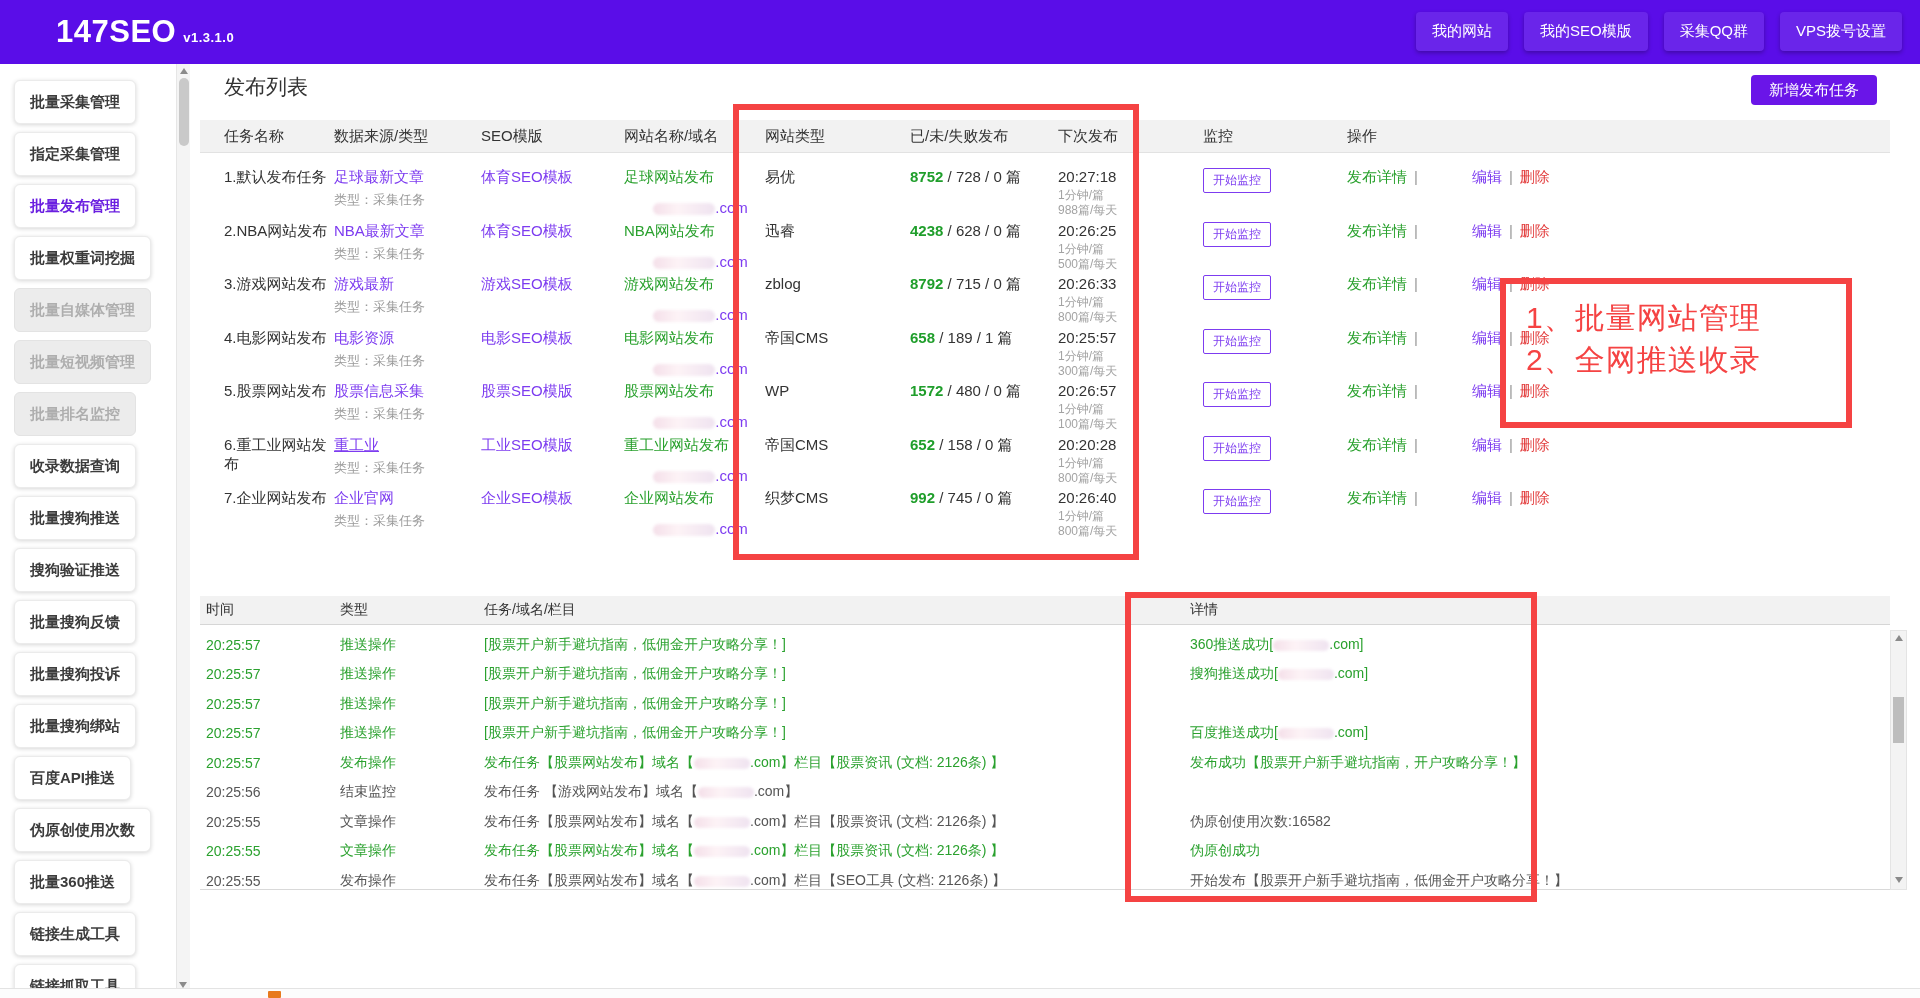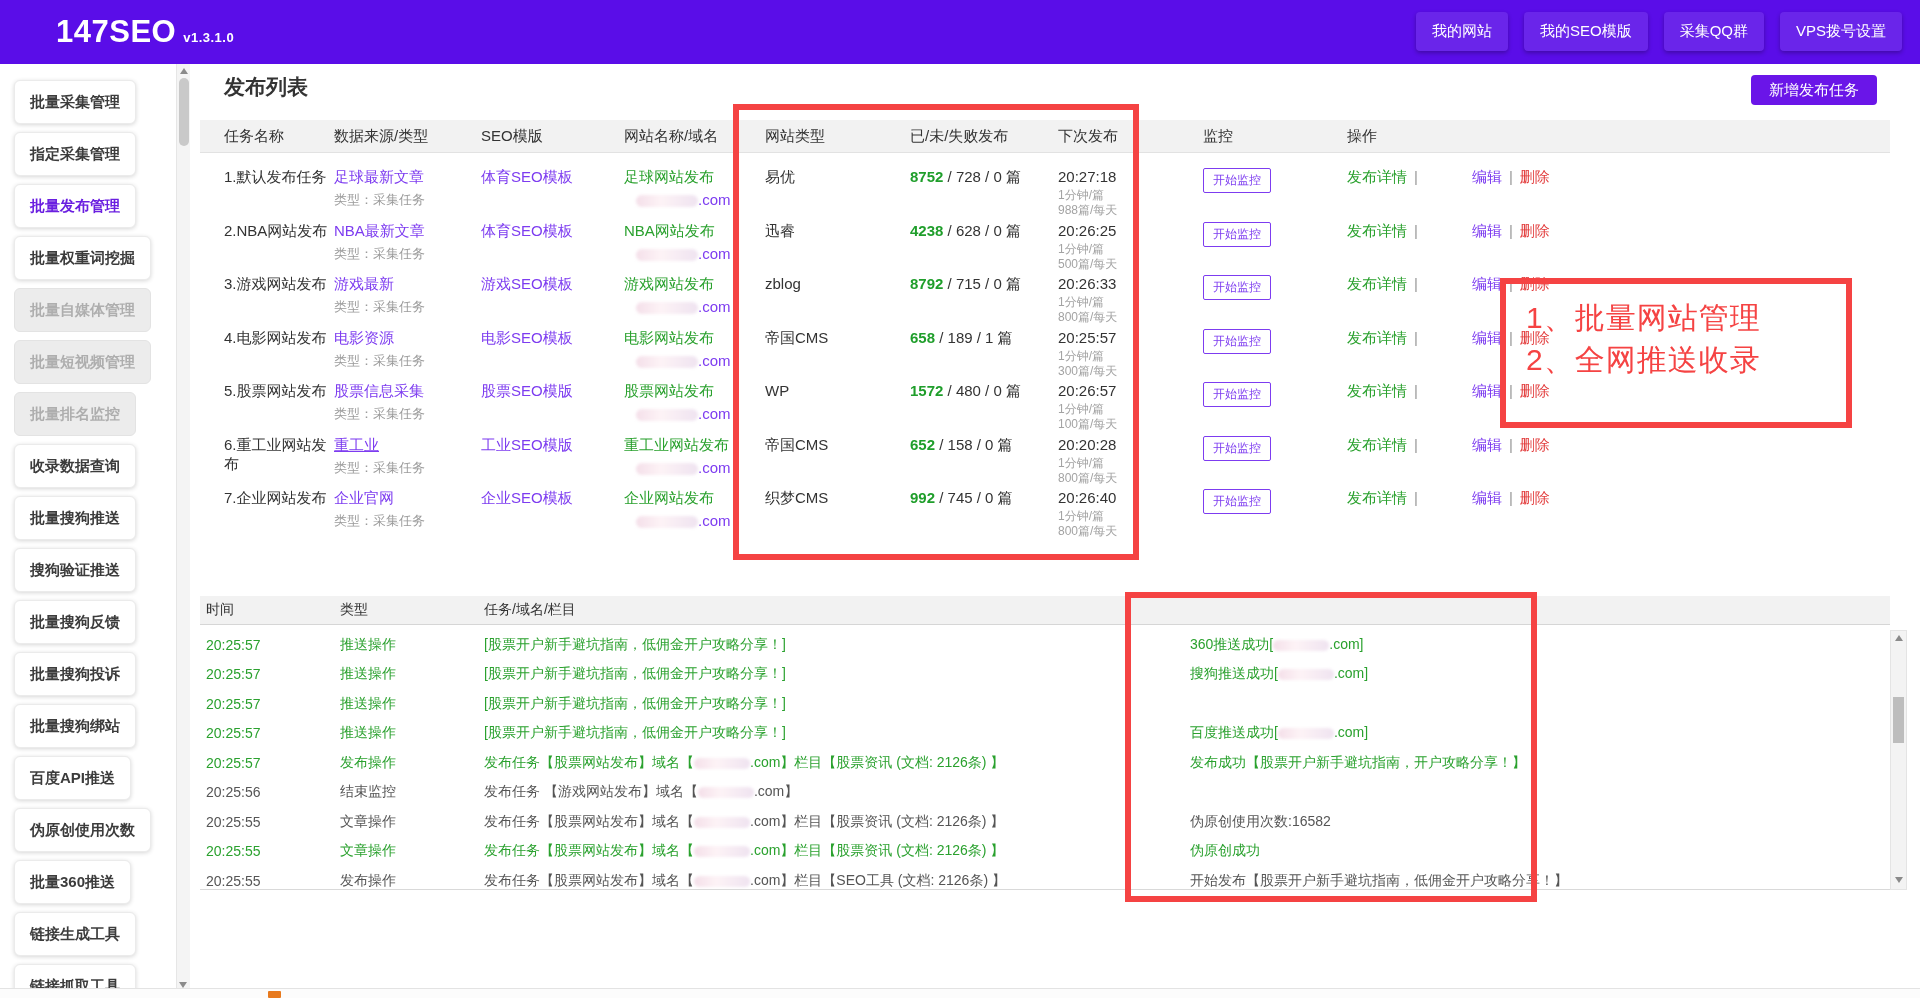--- a/index.html
+++ b/index.html
@@ -25,40 +25,40 @@
   .side-btn.disabled { background:#ececec; border-color:#e3e3e3; box-shadow:none; color:#aeaeae; cursor:default; }
   .side-scroll { position:absolute; left:176px; top:64px; width:14px; height:934px; background:#f4f4f4; border-left:1px solid #e6e6e6; z-index:6; }
   .arrow { width:0; height:0; border-left:4px solid transparent; border-right:4px solid transparent; margin:4px auto; }
   .arrow.up { border-bottom:6px solid #8a8a8a; }
   .arrow.down { border-top:6px solid #8a8a8a; }
   .side-scroll .thumb { width:10px; margin:4px auto 0; height:68px; background:#c9c9c9; border-radius:5px; }
   .side-scroll .down { position:absolute; bottom:6px; left:2px; }
 
   
   .main { position:absolute; left:190px; top:64px; width:1730px; height:934px; background:#fff; }
-  .page-title { position:absolute; left:34px; top:9px; font-size:21px; font-weight:700; color:#333; }
+  .page-title { position:absolute; left:34px; top:9px; font-size:21px; font-weight:400; color:#333; }
   .add-btn { position:absolute; left:1561px; top:11px; width:126px; height:30px; background:#6a15e8;
     color:#fff; border:none; border-radius:4px; font-size:15px; cursor:pointer; font-family:inherit; }
 
   .thead { position:absolute; left:10px; width:1690px; background:#f2f2f2; display:flex; align-items:center;
     color:#333; font-size:15px; border-bottom:1px solid #e2e2e2; }
   .thead.pub { top:56px; height:33px; padding-left:24px; }
   .thead.log { top:532px; height:29px; padding-left:6px; font-size:14px; border-bottom:1px solid #d6d6d6; }
 
   .c1{width:110px} .c2{width:147px} .c3{width:143px} .c4{width:141px} .c5{width:145px}
   .c6{width:148px} .c7{width:145px} .c8{width:144px} .c9{flex:1}
   .l1{width:134px} .l2{width:144px} .l3{width:706px} .l4{flex:1}
 
   .pub-rows { position:absolute; left:10px; top:92px; width:1690px; }
   .prow { display:flex; padding:12px 0 0 24px; height:53.5px; font-size:15px; color:#333; }
   .prow .sub { font-size:13px; color:#9b9b9b; margin-top:4px; }
   .link-p { color:#7d3cf0; text-decoration:none; }
   .link-p.ul { text-decoration:underline; }
   .site-name { color:#2aa12e; }
-  .dom-line { margin-top:4px; padding-left:12px; color:#7d3cf0; font-size:15px; }
+  .dom-line { margin-top:12px; padding-left:12px; color:#7d3cf0; font-size:15px;text-align:center; }
   .redact { display:inline-block; width:62px; height:12px; border-radius:6px; vertical-align:middle;
     background:linear-gradient(90deg,#f4dfe9,#fdf3f6 40%,#efe3f0); filter:blur(1.5px); }
   .redact.sm { width:56px; height:11px; }
   .num-g { color:#1f9e2b; font-weight:bold; }
   .time-sub { font-size:12px; color:#a3a3a3; margin-top:3px; line-height:15px; }
   .mon-btn { background:#fff; border:1px solid #7d3cf0; color:#7d3cf0; font-size:12px;
     padding:3px 9px; border-radius:2px; cursor:pointer; font-family:inherit; }
   .act a { text-decoration:none; cursor:pointer; }
   .act .g { color:#2aa12e;text-align:center; } .act .p { color:#7d3cf0;margin-left:47px; } .act .r { color:#e23b3b; }
   .act .sep { color:#999; margin:0 7px; }
@@ -283,20 +283,21 @@
         </div>
         <div class="c8"><button class="mon-btn">开始监控</button></div>
         <div class="c9 act"><a class="g">发布详情</a><span class="sep">|</span><a class="p">编辑</a><span class="sep">|</span><a class="r">删除</a></div>
       </div>
     </div>
 
   <div class="thead log" id="log-head">
       <div class="l1">时间</div>
       <div class="l2">类型</div>
       <div class="l3">任务/域名/栏目</div>
+      <div class="l4">详情</div>
     </div>
   <div class="log-rows" id="log-rows">
       <div class="lrow tone-green">
         <div class="l1">20:25:57</div>
         <div class="l2">推送操作</div>
         <div class="l3"><span>[股票开户新手避坑指南，低佣金开户攻略分享！]</span></div>
         <div class="l4"><span>360推送成功[</span><span class="redact sm"></span><span>.com]</span></div>
       </div>
       <div class="lrow tone-green">
         <div class="l1">20:25:57</div>

